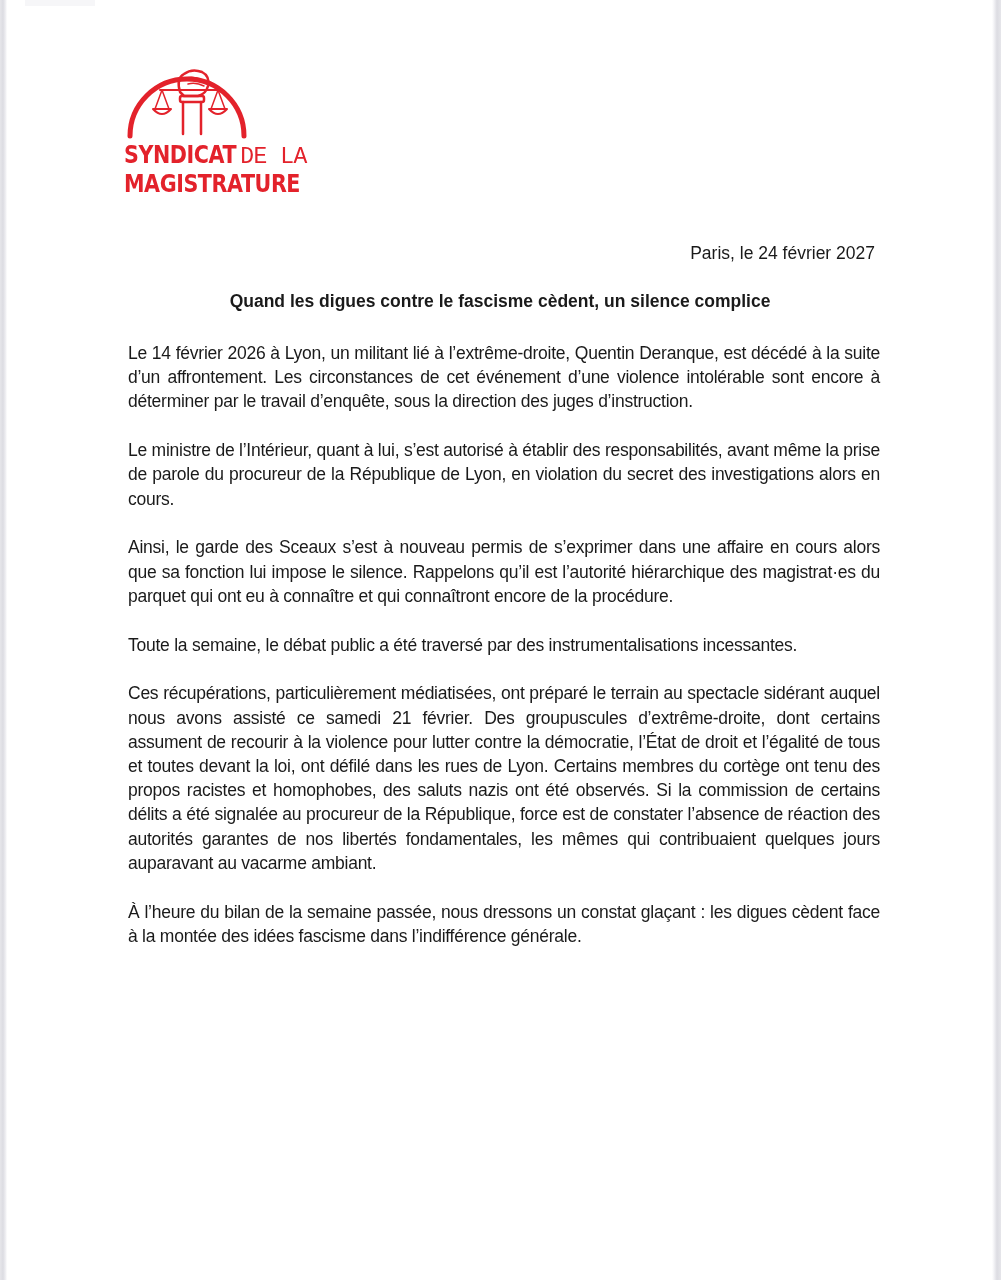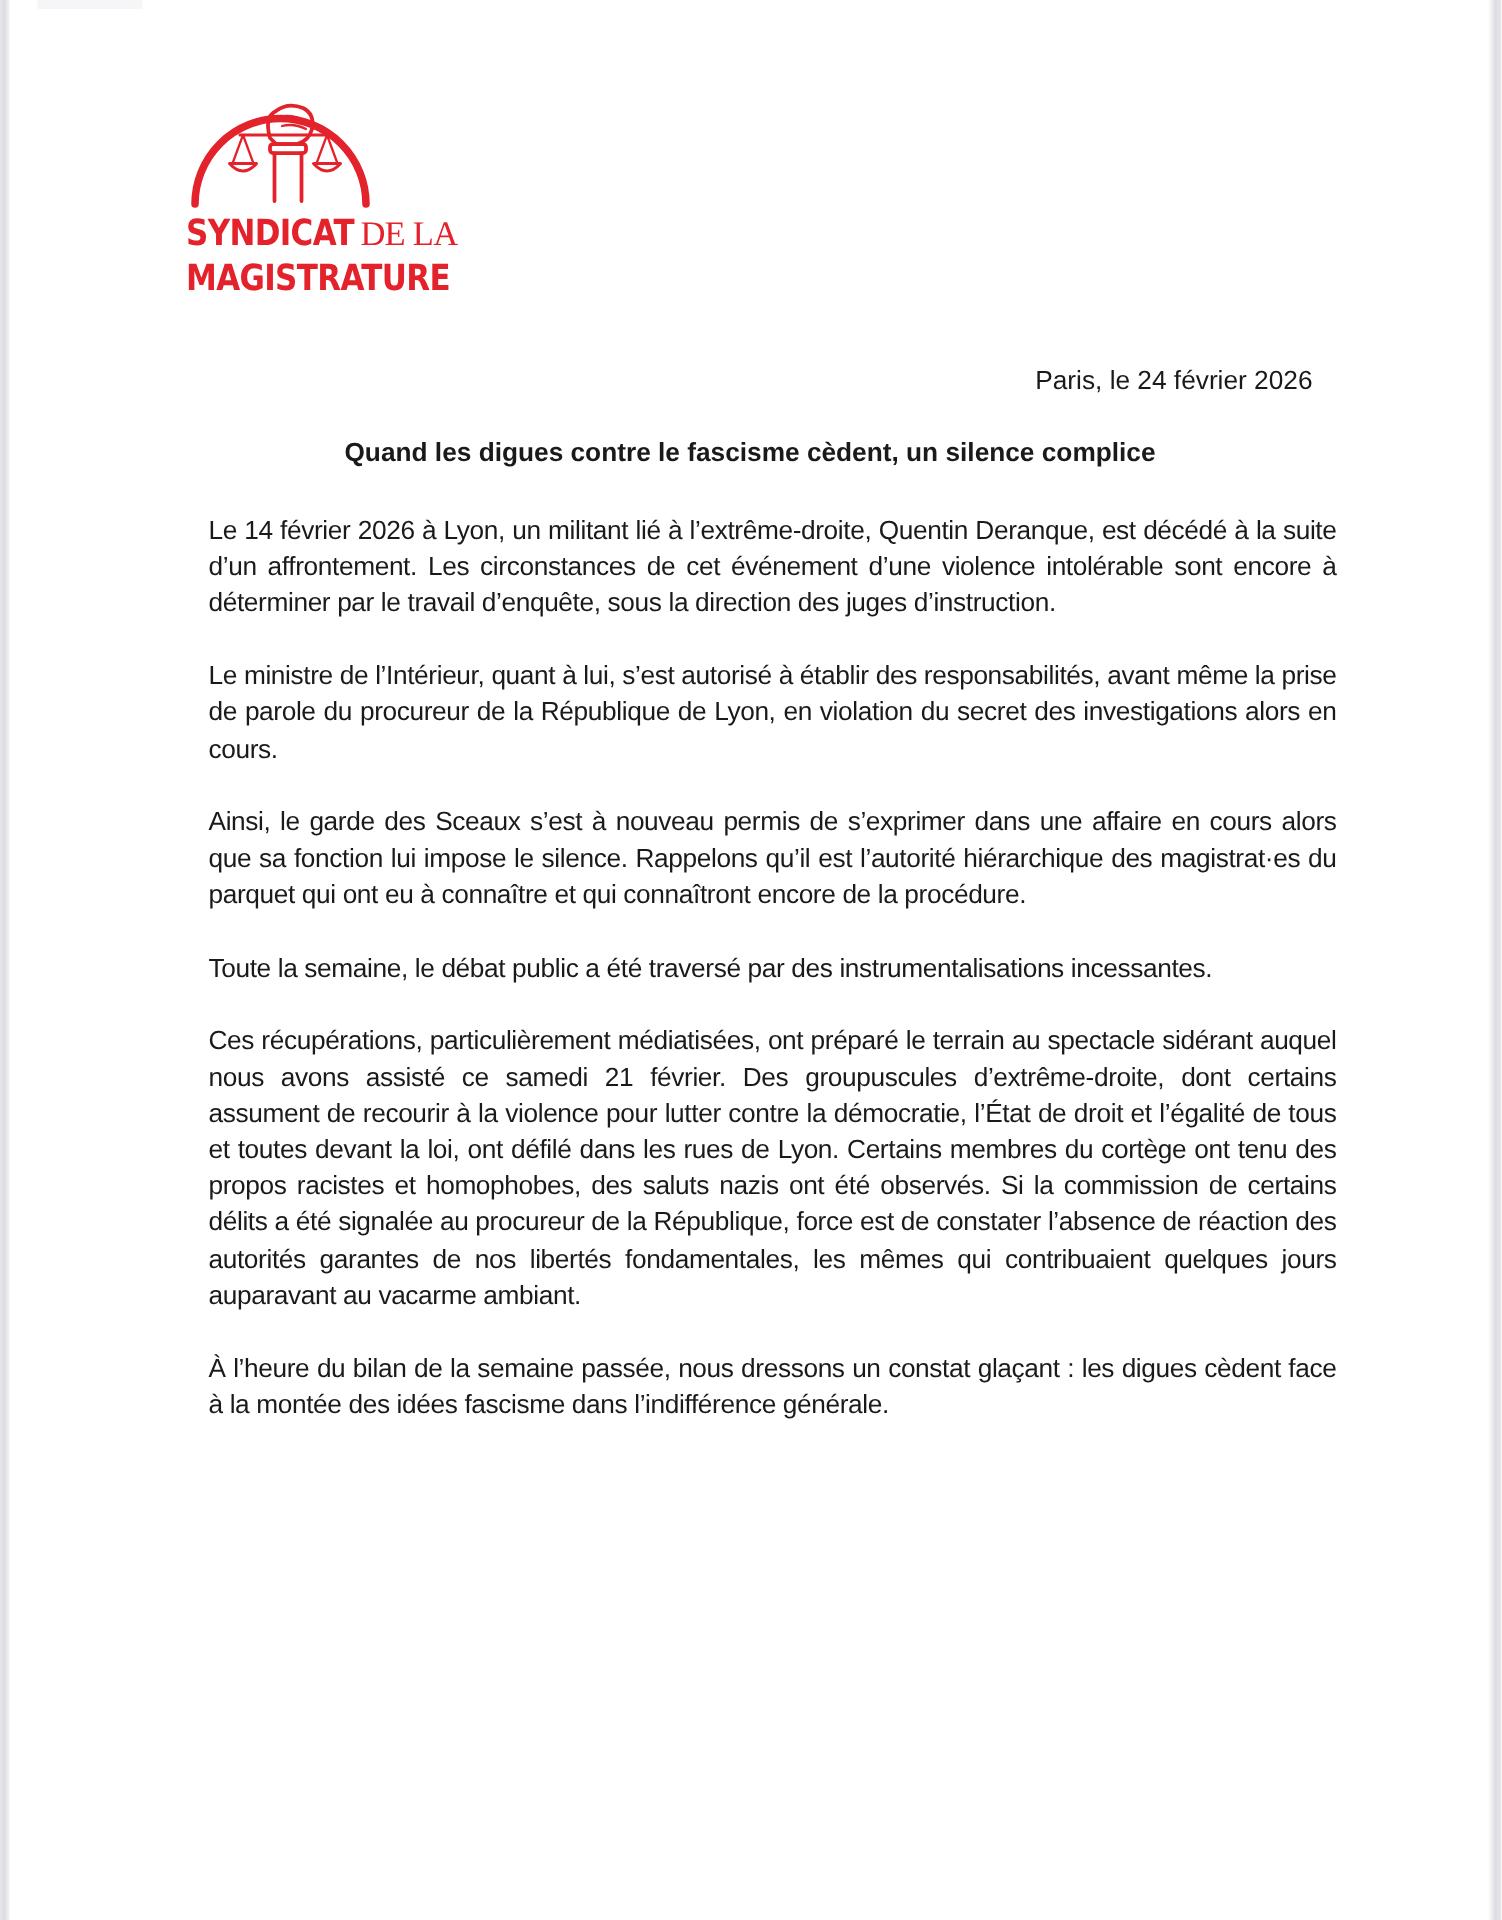--- a/index.html
+++ b/index.html
@@ -44,38 +44,38 @@
   .logo-bold {
     font-family: "DejaVu Sans", sans-serif;
     font-weight: bold;
     font-size: 24px;
     letter-spacing: -0.5px;
     transform: scaleX(0.86);
     transform-origin: left center;
     display: inline-block;
   }
   .logo-light {
-    font-family: Liberation Serif, serif;
+    font-family: Liberation Mono, monospace;
     font-weight: normal;
     font-size: 23px;
     letter-spacing: -0.5px;
   }
   .date {
     position: absolute; right: 126px; top: 243px;
     font-size: 17.5px;
     text-align: right;
   }
   .title {
     position: absolute; left: 124px; width: 752px; top: 291px;
     text-align: center;
     font-weight: bold;
     font-size: 17.5px;
   }
   .body {
-    position: absolute; left: 139px; width: 752px; top: 341px;
+    position: absolute; left: 128px; width: 752px; top: 341px;
     font-size: 17.5px;
     line-height: 24.2px;
   }
   .body p {
     margin: 0 0 24.6px 0;
     text-align: justify;
     letter-spacing: -0.25px;
   }
 </style>
 </head>
@@ -112,21 +112,21 @@
     <div class="logo-text">
       <span class="logo-line">
         <span class="logo-bold">SYNDICAT</span><span class="logo-light" style="margin-left:-14px;">DE LA</span>
       </span>
       <span class="logo-line">
         <span class="logo-bold">MAGISTRATURE</span>
       </span>
     </div>
   </div>
 
-  <div class="date">Paris, le 24 février 2026</div>
+  <div class="date">Paris, le 24 février 2027</div>
 
   <div class="title">Quand les digues contre le fascisme cèdent, un silence complice</div>
 
   <div class="body">
     <p>Le 14 février 2026 à Lyon, un militant lié à l’extrême-droite, Quentin Deranque, est décédé à la suite d’un affrontement. Les circonstances de cet événement d’une violence intolérable sont encore à déterminer par le travail d’enquête, sous la direction des juges d’instruction.</p>
     <p>Le ministre de l’Intérieur, quant à lui, s’est autorisé à établir des responsabilités, avant même la prise de parole du procureur de la République de Lyon, en violation du secret des investigations alors en cours.</p>
     <p>Ainsi, le garde des Sceaux s’est à nouveau permis de s’exprimer dans une affaire en cours alors que sa fonction lui impose le silence. Rappelons qu’il est l’autorité hiérarchique des magistrat·es du parquet qui ont eu à connaître et qui connaîtront encore de la procédure.</p>
     <p>Toute la semaine, le débat public a été traversé par des instrumentalisations incessantes.</p>
     <p>Ces récupérations, particulièrement médiatisées, ont préparé le terrain au spectacle sidérant auquel nous avons assisté ce samedi 21 février. Des groupuscules d’extrême-droite, dont certains assument de recourir à la violence pour lutter contre la démocratie, l’État de droit et l’égalité de tous et toutes devant la loi, ont défilé dans les rues de Lyon. Certains membres du cortège ont tenu des propos racistes et homophobes, des saluts nazis ont été observés. Si la commission de certains délits a été signalée au procureur de la République, force est de constater l’absence de réaction des autorités garantes de nos libertés fondamentales, les mêmes qui contribuaient quelques jours auparavant au vacarme ambiant.</p>
     <p>À l’heure du bilan de la semaine passée, nous dressons un constat glaçant : les digues cèdent face à la montée des idées fascisme dans l’indifférence générale.</p>

